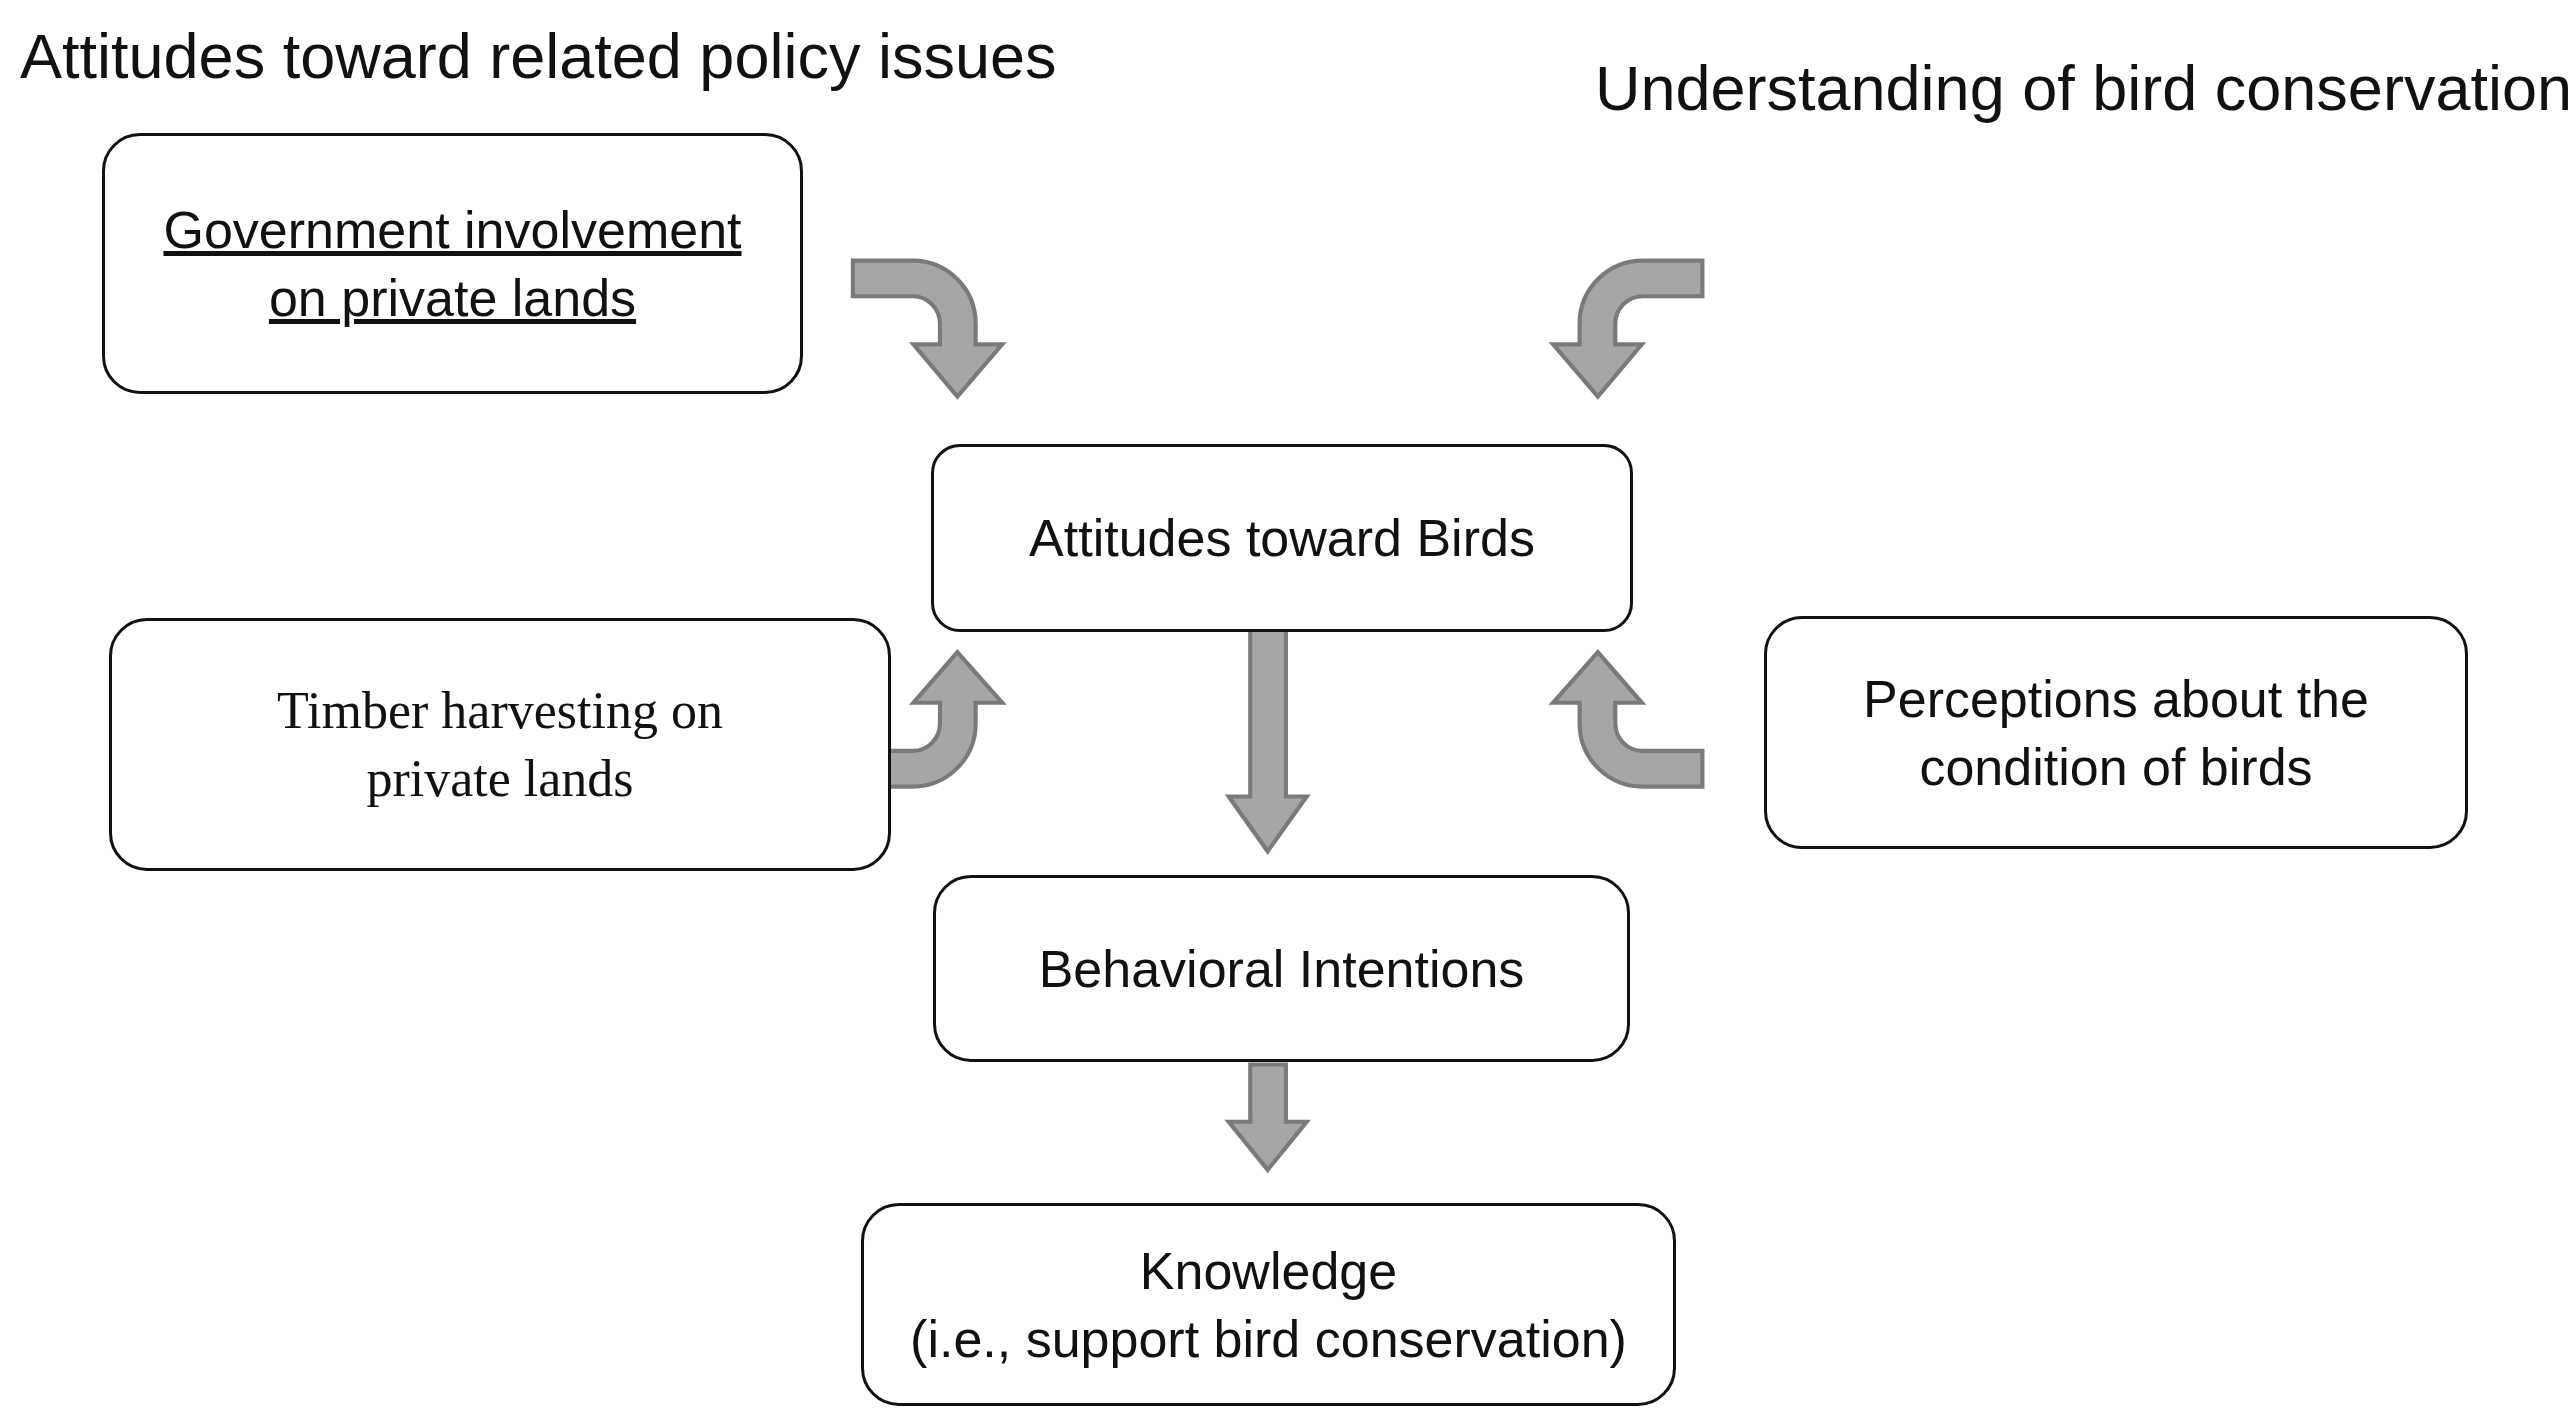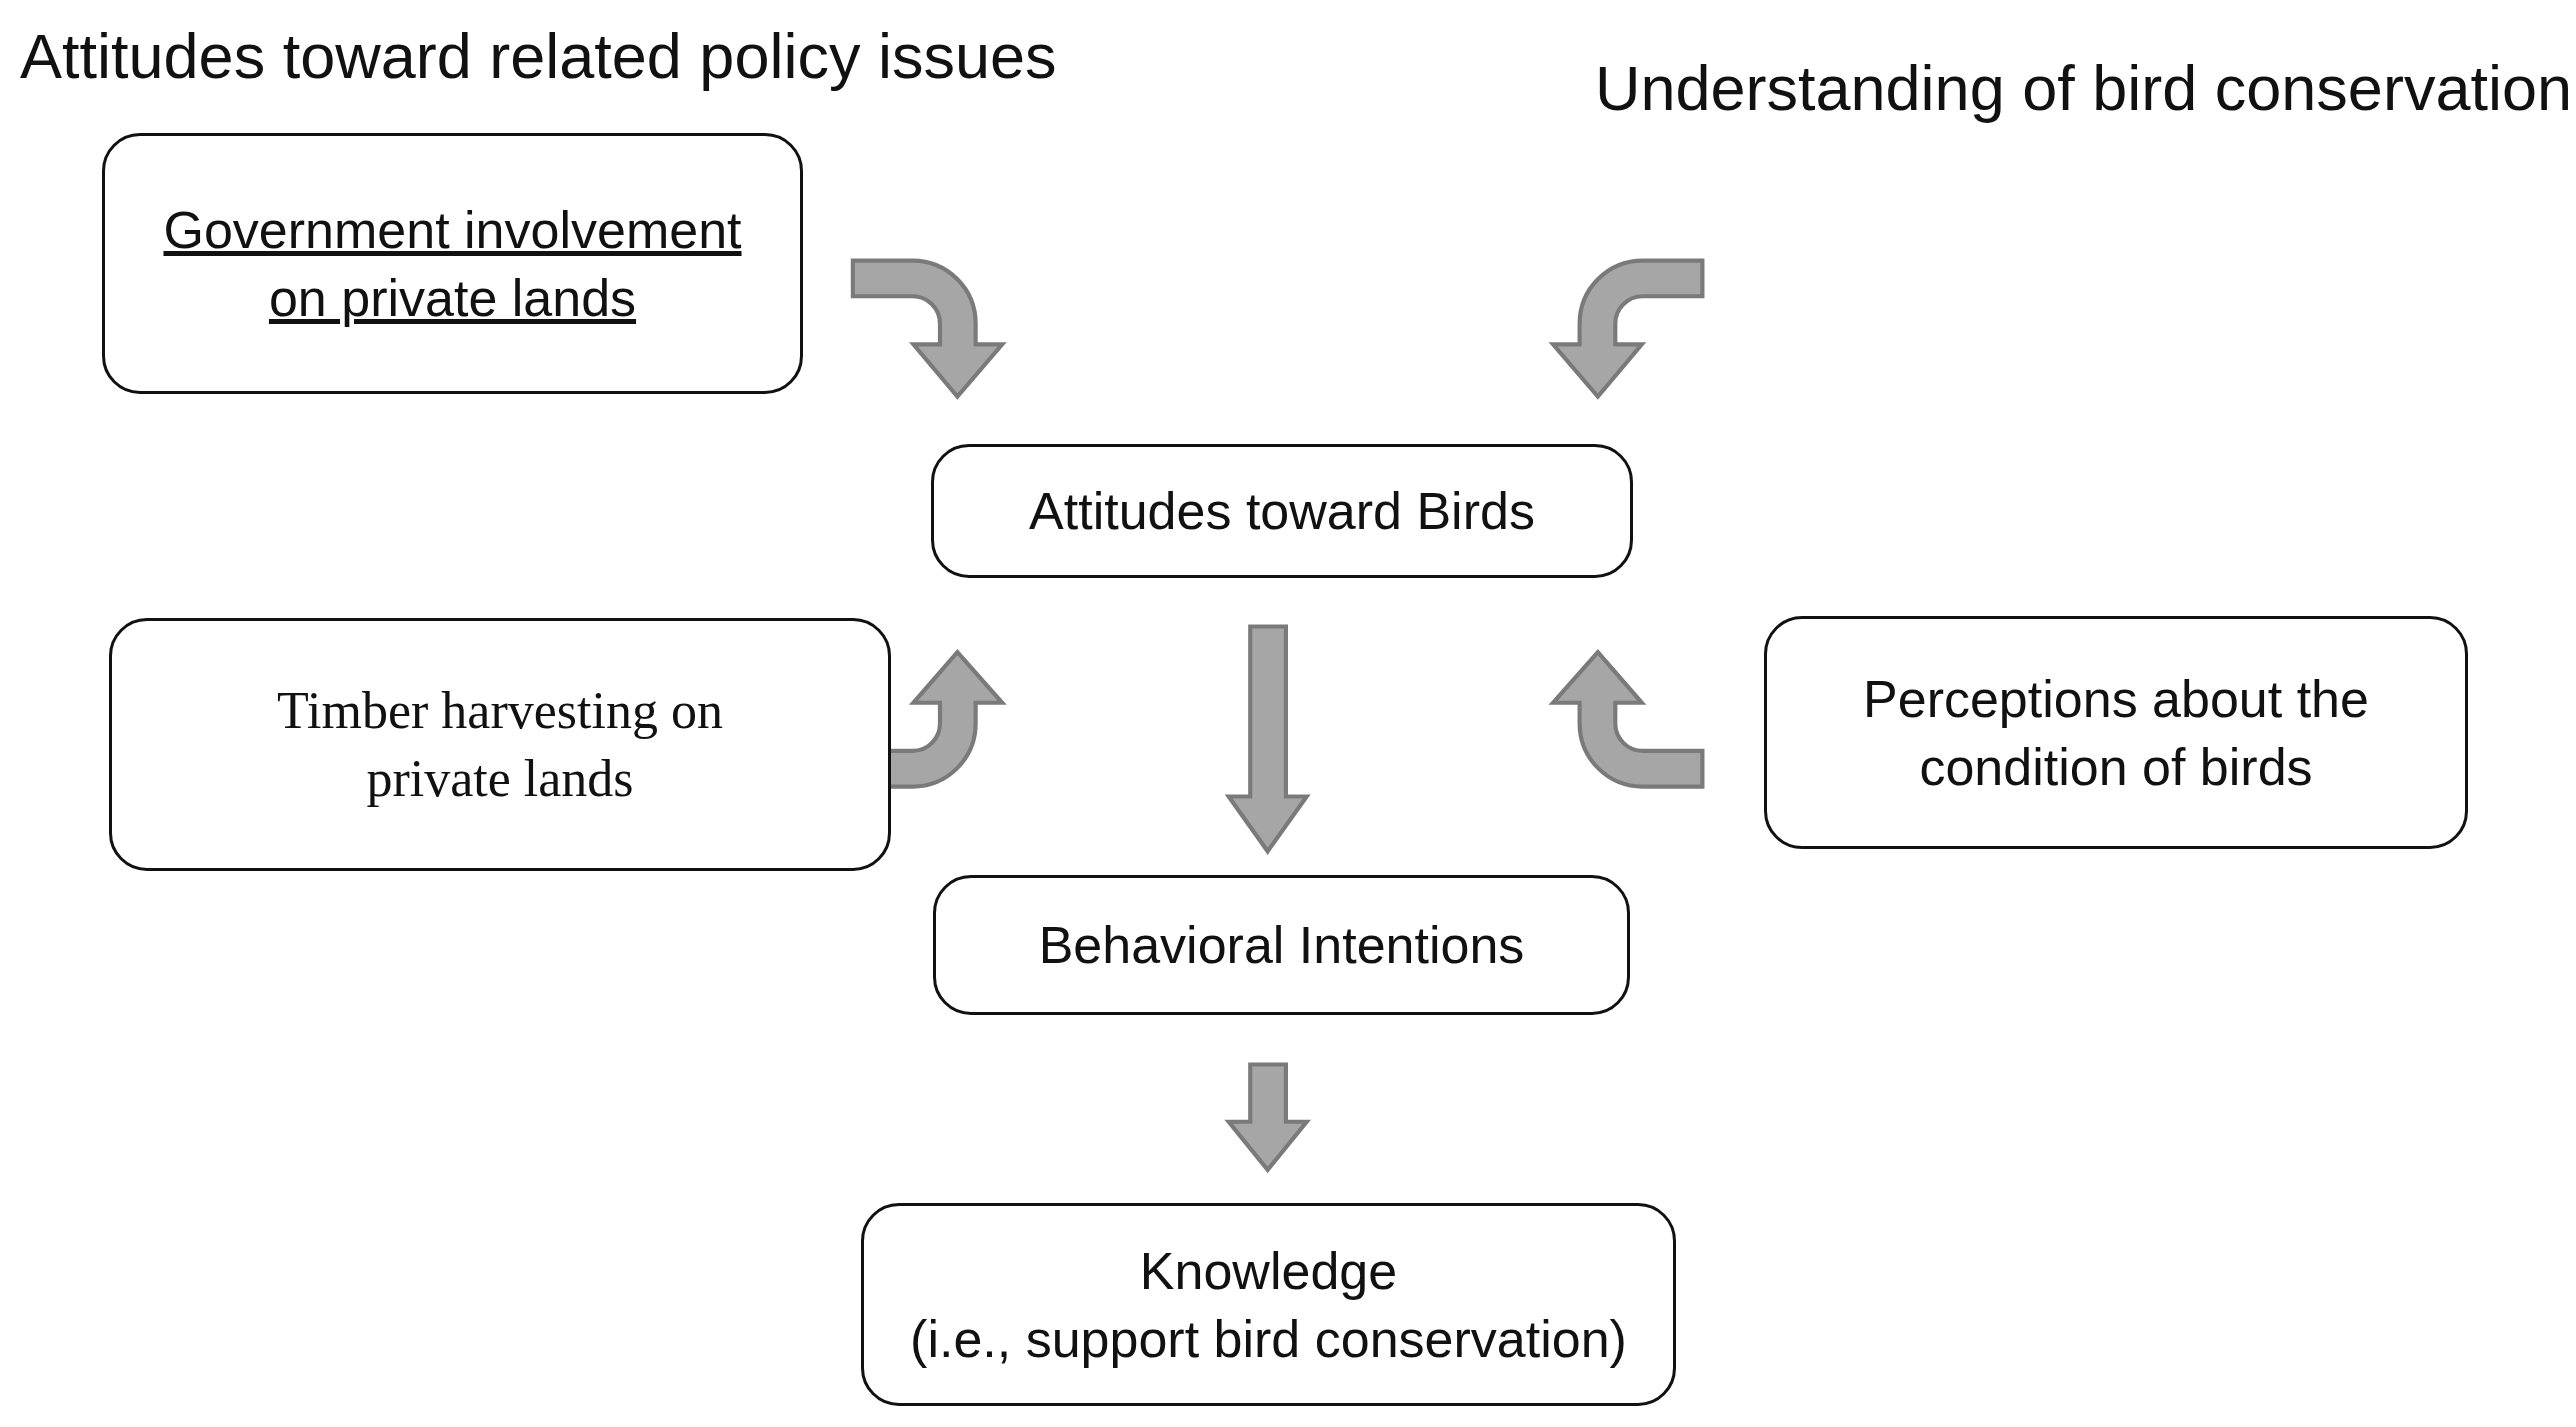--- a/index.html
+++ b/index.html
@@ -51,24 +51,24 @@
     justify-content:center;
     align-items:center;
     text-align:center;
     font-size:52px;
     line-height:68px;
     color:var(--text);
   }
   .node .line{white-space:nowrap;}
   .node.government {left:102px;  top:133px;  width:701px; height:261px;text-decoration:underline;}
   .node.knowledge  {left:1765px; top:129px;  width:704px; height:261px;}
-  .node.attitudes  {left:931px; top:444px;  width:702px; height:134px;}
+  .node.attitudes  {left:931px; top:444px;  width:702px; height:188px;border-radius:29px;}
   .node.timber     {left:109px;  top:618px;  width:782px; height:253px;font-family:Liberation Serif, serif;}
   .node.perceptions{left:1764px; top:616px;  width:704px; height:233px;}
-  .node.behavioral {left:933px; top:875px; width:697px; height:140px;}
+  .node.behavioral {left:933px; top:875px; width:697px; height:187px;}
   .node.behavior   {left:861px; top:1203px; width:815px; height:203px;}
 </style>
 </head>
 <body>
 
 <div class="canvas">
 
   <div class="heading left">Attitudes toward related policy issues</div>
 
   <div class="heading right">Understanding of bird conservation</div>

